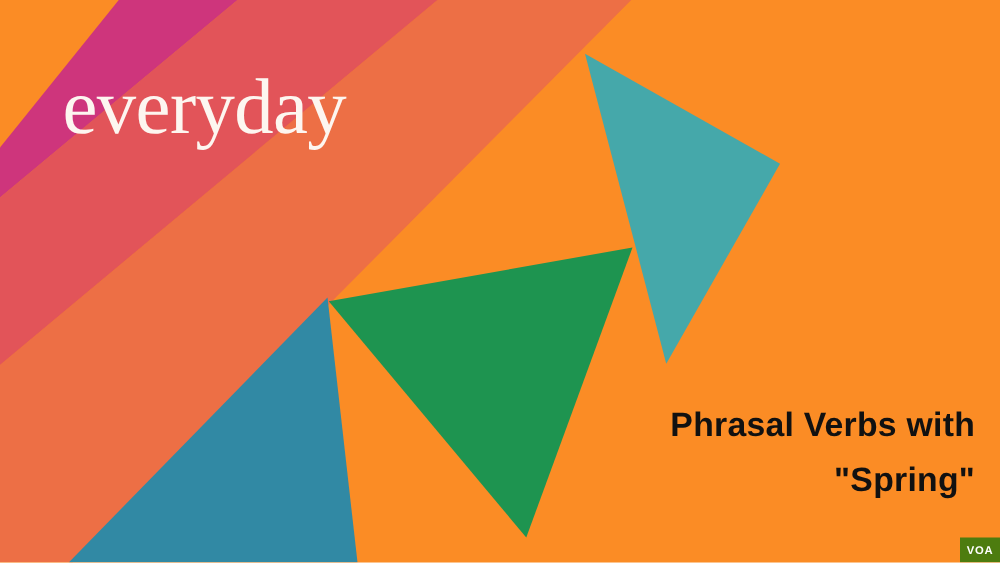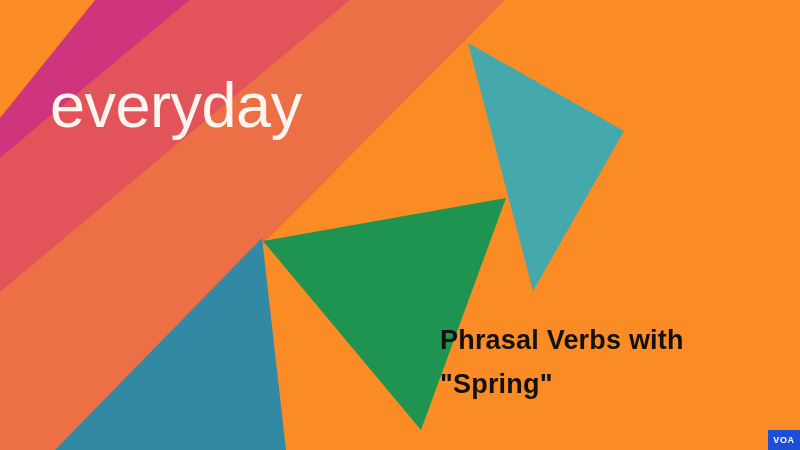--- a/index.html
+++ b/index.html
@@ -27,54 +27,53 @@
     position: absolute;
     left: 50px;
     top: 48px;
     width: 380px;
     z-index: 5;
     pointer-events: none;
   }
   .brand-line {
     display: block;
     color: #FDF6F0;
-    font-family: Liberation Sans, sans-serif;
+    font-family: Liberation Serif, serif;
     font-weight: 300;
     font-size: 63px;
     line-height: 74px;
     letter-spacing: -0.5px;
     white-space: nowrap;
-    margin-top: 20px;
   }
   .title-block {
     position: absolute;
     left: 440px;
     top: 318px;
     width: 340px;
     z-index: 6;
-    text-align: left;
+    text-align: right;
     pointer-events: none;
   }
   .title-line {
     display: block;
     color: #111111;
     font-family: "Liberation Sans", sans-serif;
     font-weight: bold;
     font-size: 27px;
     line-height: 44px;
     letter-spacing: 0.2px;
     white-space: nowrap;
   }
   .voa-badge {
     position: absolute;
     left: 768px;
     top: 430px;
     width: 32px;
     height: 20px;
-    background: #1d4ed8;
+    background: #4d7c0f;
     z-index: 8;
     display: flex;
     align-items: center;
     justify-content: center;
   }
   .voa-badge span {
     color: #ffffff;
     font-family: "Liberation Sans", sans-serif;
     font-weight: bold;
     font-size: 9px;

